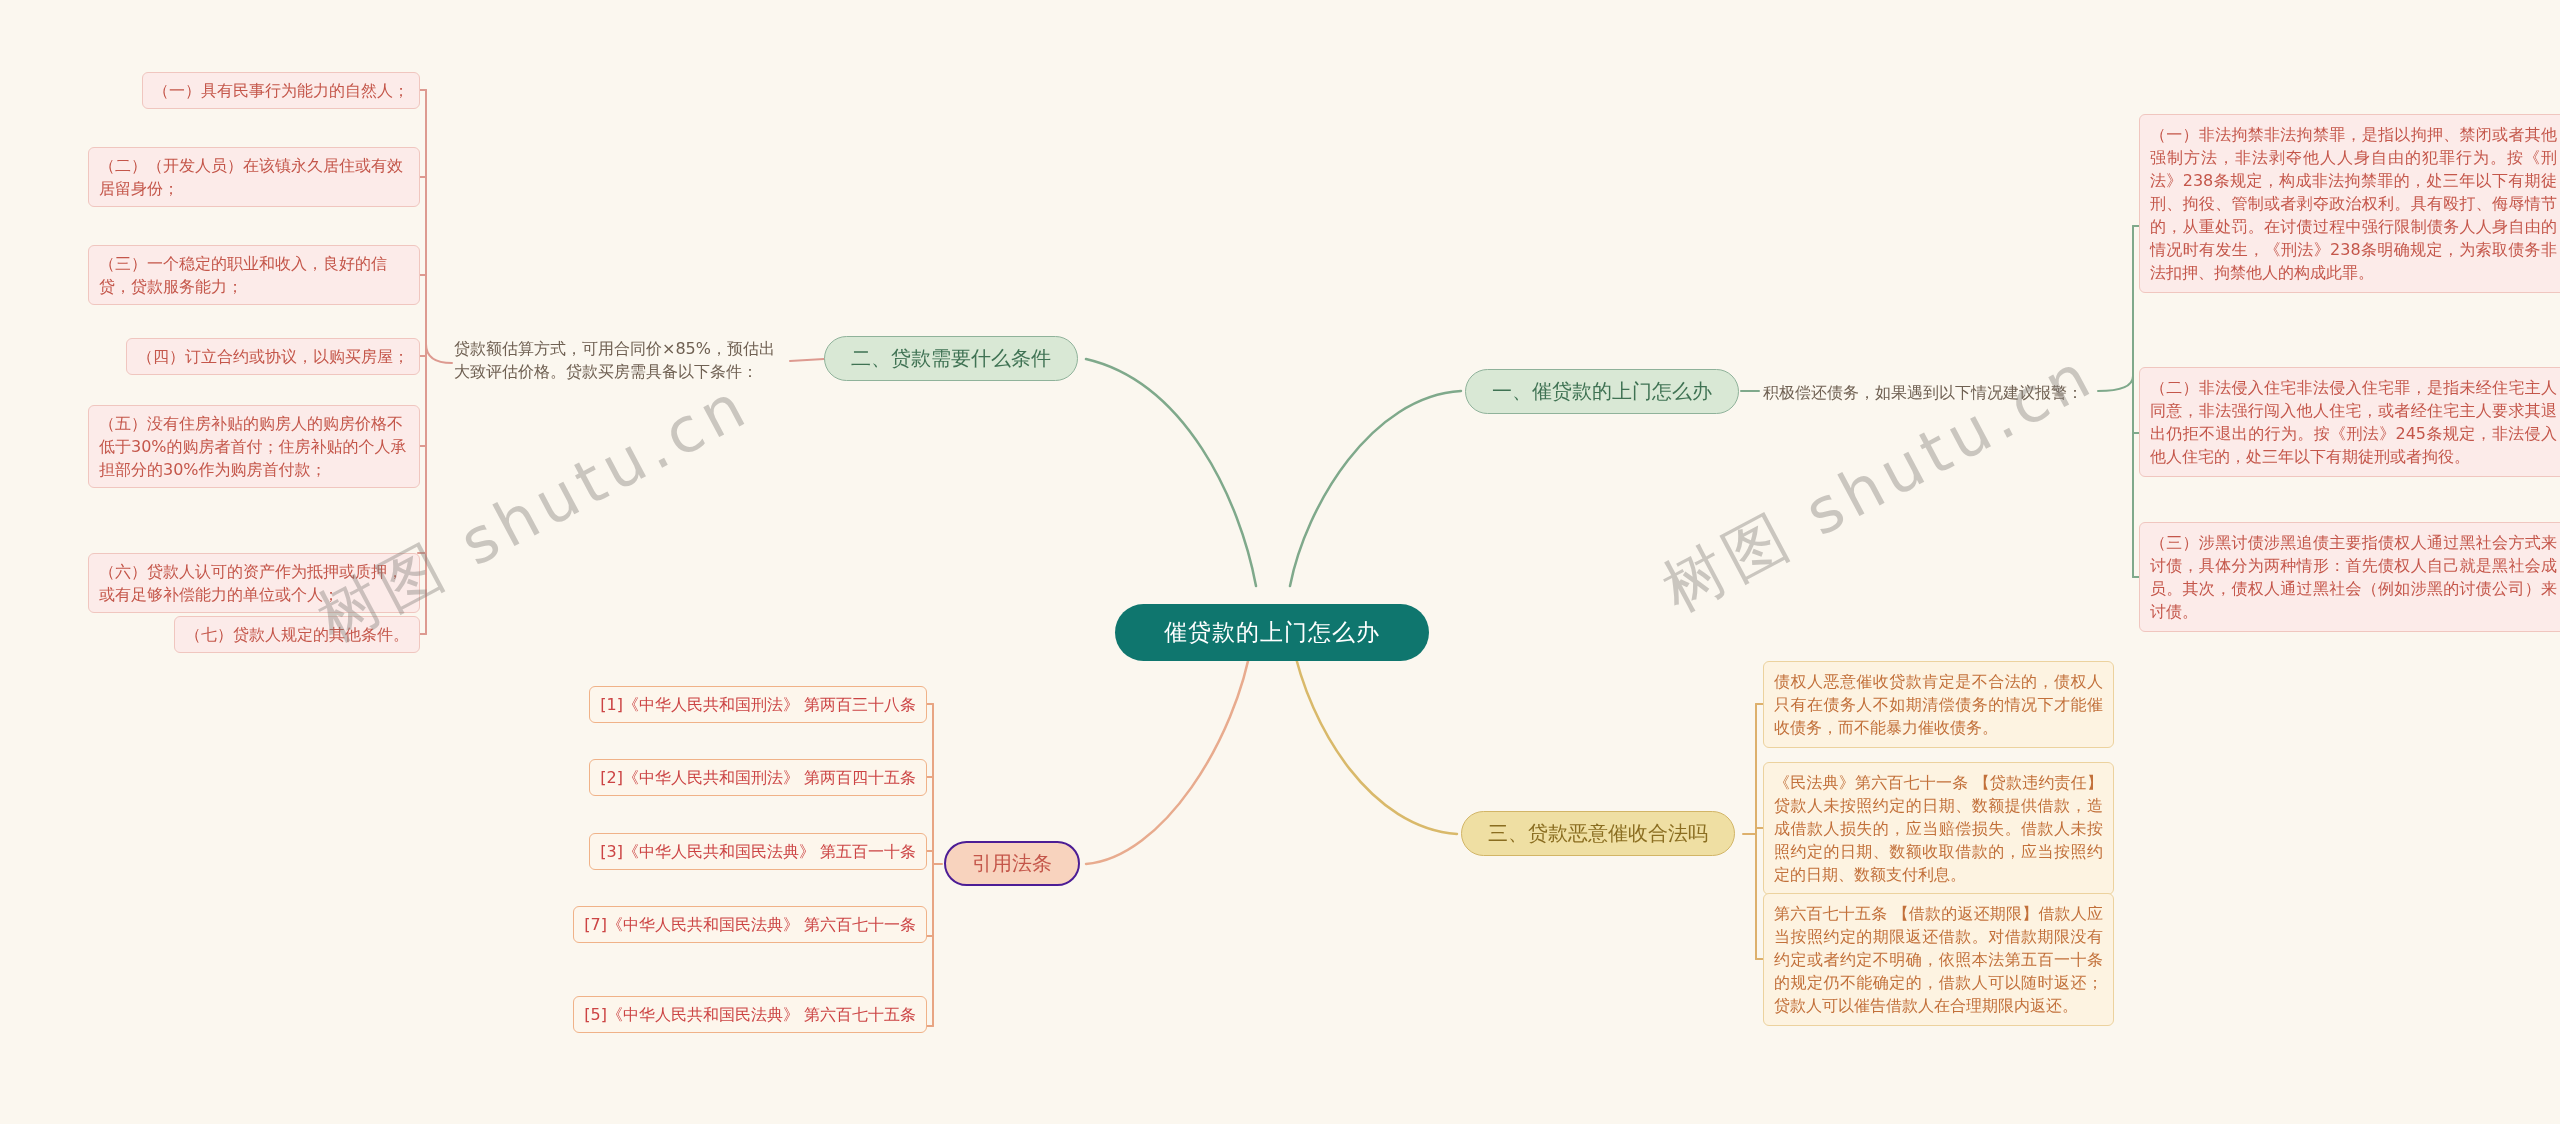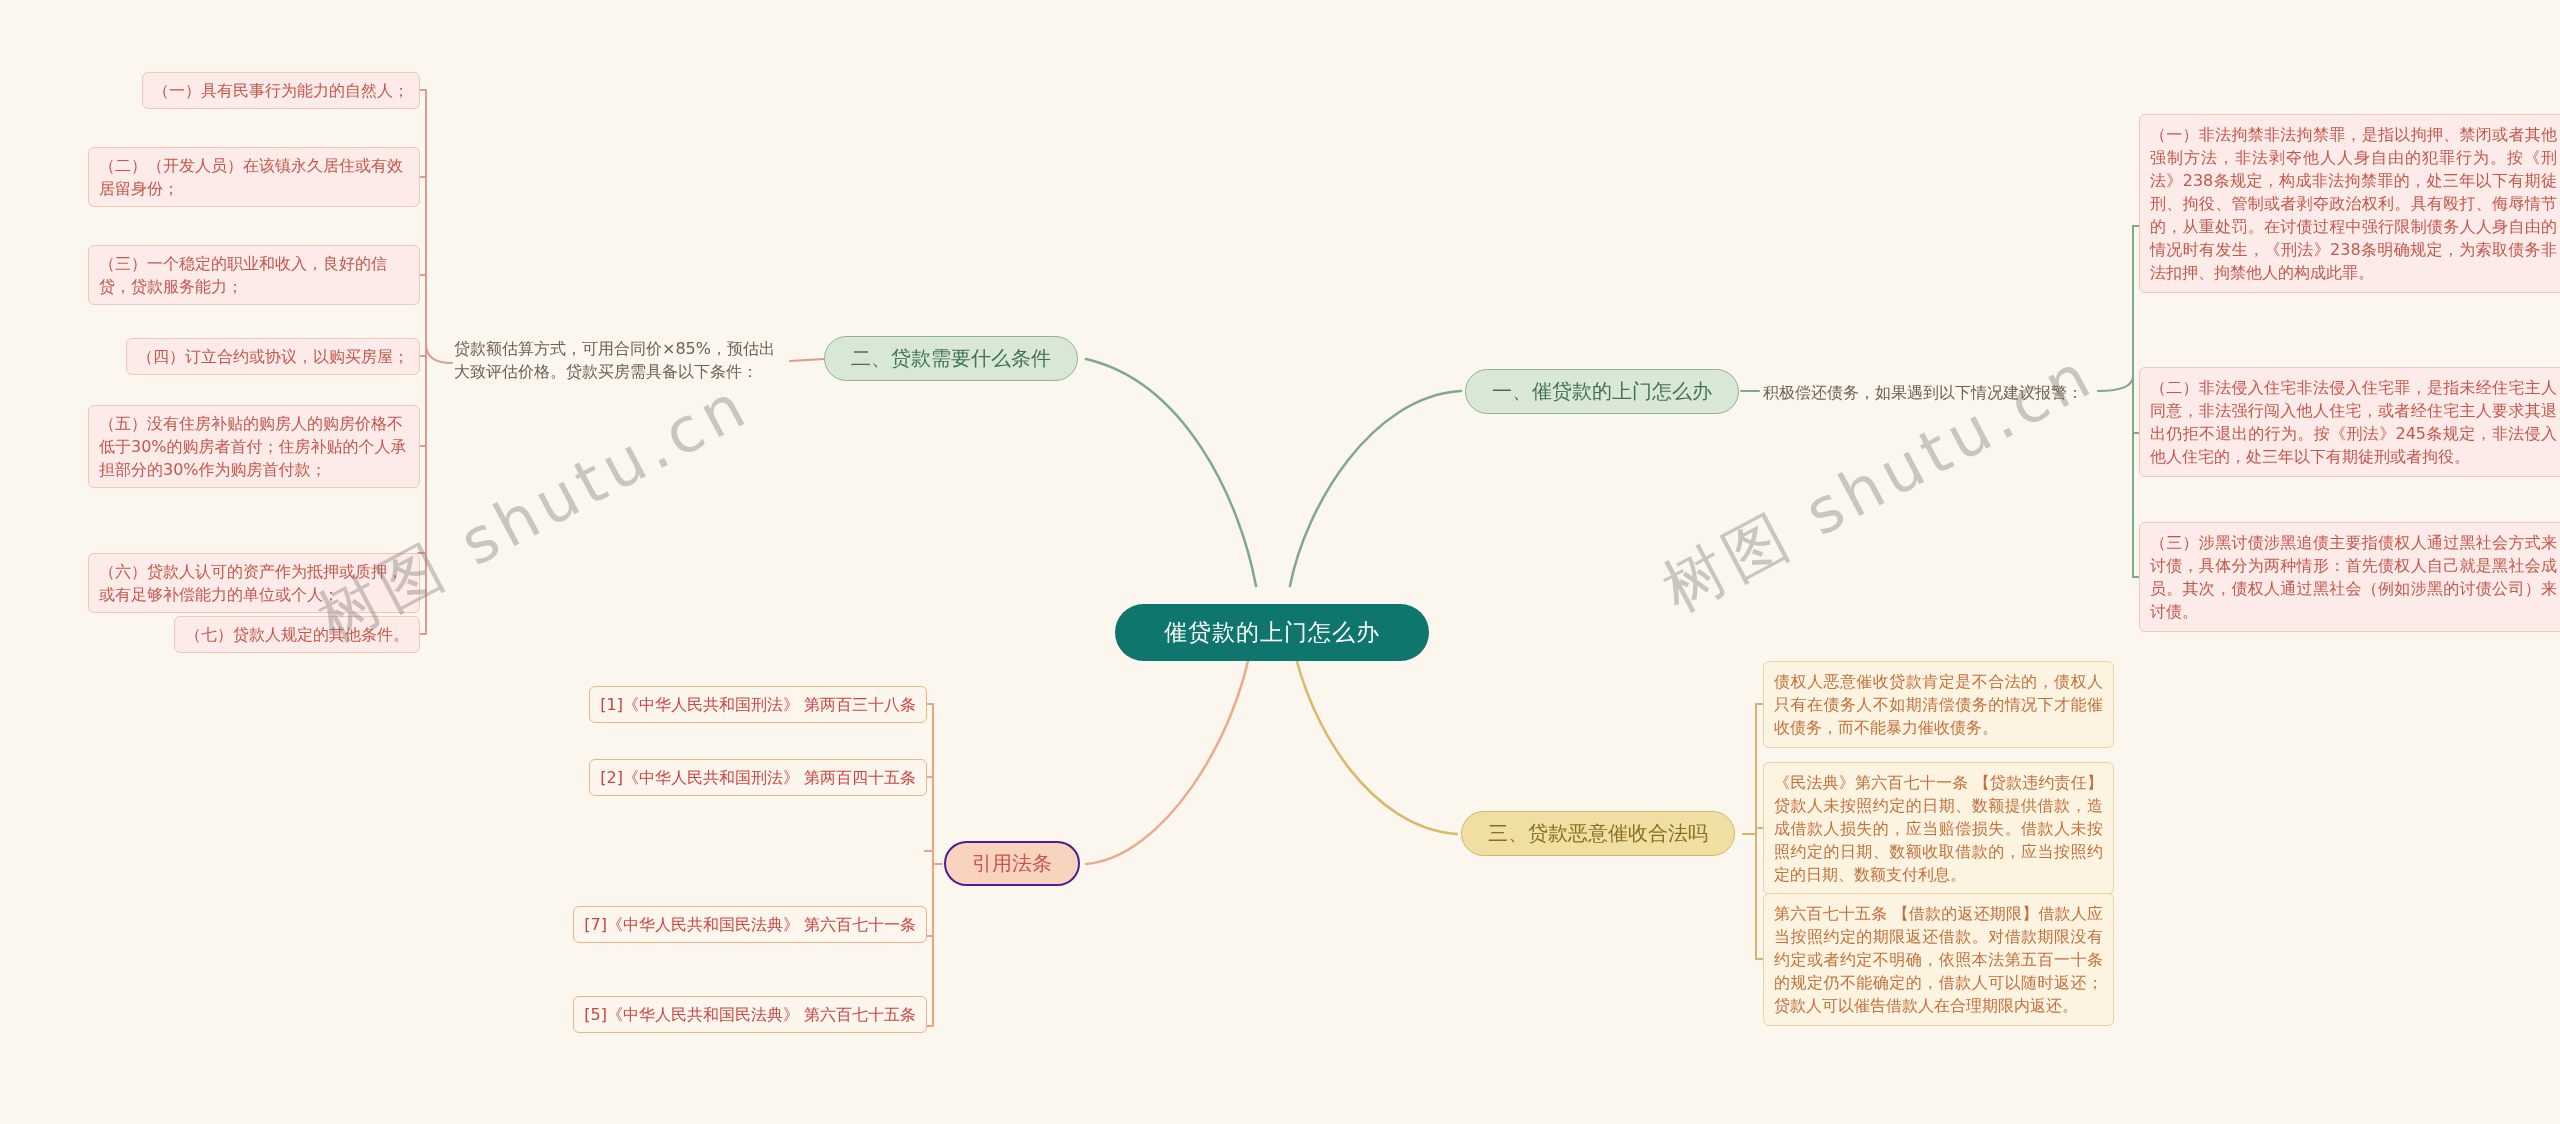--- a/index.html
+++ b/index.html
@@ -142,19 +142,20 @@
   <div class="right-item" style="top:114px">（一）非法拘禁非法拘禁罪，是指以拘押、禁闭或者其他强制方法，非法剥夺他人人身自由的犯罪行为。按《刑法》238条规定，构成非法拘禁罪的，处三年以下有期徒刑、拘役、管制或者剥夺政治权利。具有殴打、侮辱情节的，从重处罚。在讨债过程中强行限制债务人人身自由的情况时有发生，《刑法》238条明确规定，为索取债务非法扣押、拘禁他人的构成此罪。</div>
   <div class="right-item" style="top:367px">（二）非法侵入住宅非法侵入住宅罪，是指未经住宅主人同意，非法强行闯入他人住宅，或者经住宅主人要求其退出仍拒不退出的行为。按《刑法》245条规定，非法侵入他人住宅的，处三年以下有期徒刑或者拘役。</div>
   <div class="right-item" style="top:522px">（三）涉黑讨债涉黑追债主要指债权人通过黑社会方式来讨债，具体分为两种情形：首先债权人自己就是黑社会成员。其次，债权人通过黑社会（例如涉黑的讨债公司）来讨债。</div>
 
   <div class="br-item" style="top:661px">债权人恶意催收贷款肯定是不合法的，债权人只有在债务人不如期清偿债务的情况下才能催收债务，而不能暴力催收债务。</div>
   <div class="br-item" style="top:762px">《民法典》第六百七十一条 【贷款违约责任】贷款人未按照约定的日期、数额提供借款，造成借款人损失的，应当赔偿损失。借款人未按照约定的日期、数额收取借款的，应当按照约定的日期、数额支付利息。</div>
   <div class="br-item" style="top:893px">第六百七十五条 【借款的返还期限】借款人应当按照约定的期限返还借款。对借款期限没有约定或者约定不明确，依照本法第五百一十条的规定仍不能确定的，借款人可以随时返还；贷款人可以催告借款人在合理期限内返还。</div>
 
   <div class="law-item" style="top:686px">[1]《中华人民共和国刑法》 第两百三十八条</div>
   <div class="law-item" style="top:759px">[2]《中华人民共和国刑法》 第两百四十五条</div>
+  <div class="law-item" style="top:833px">[3]《中华人民共和国民法典》 第五百一十条</div>
   <div class="law-item" style="top:906px">[7]《中华人民共和国民法典》 第六百七十一条</div>
   <div class="law-item" style="top:996px">[5]《中华人民共和国民法典》 第六百七十五条</div>
 
   <div class="watermark wm-1">树图 shutu.cn</div>
   <div class="watermark wm-2">树图 shutu.cn</div>
 
 </div>
 
 </body></html>

